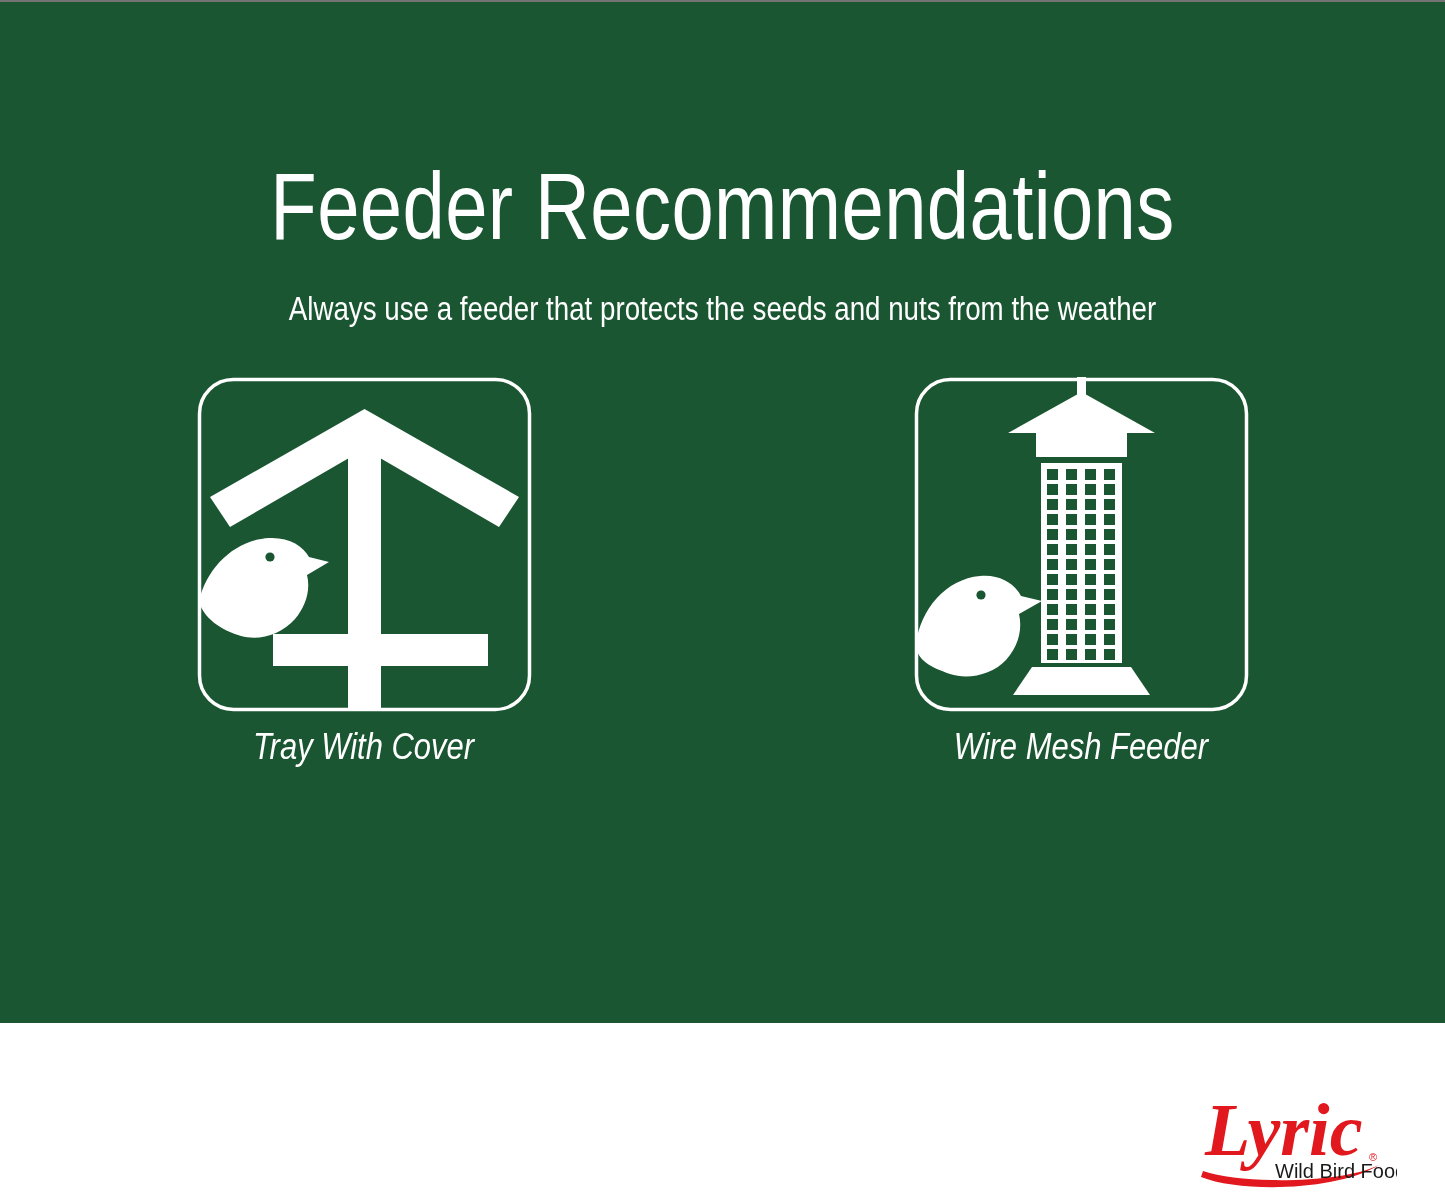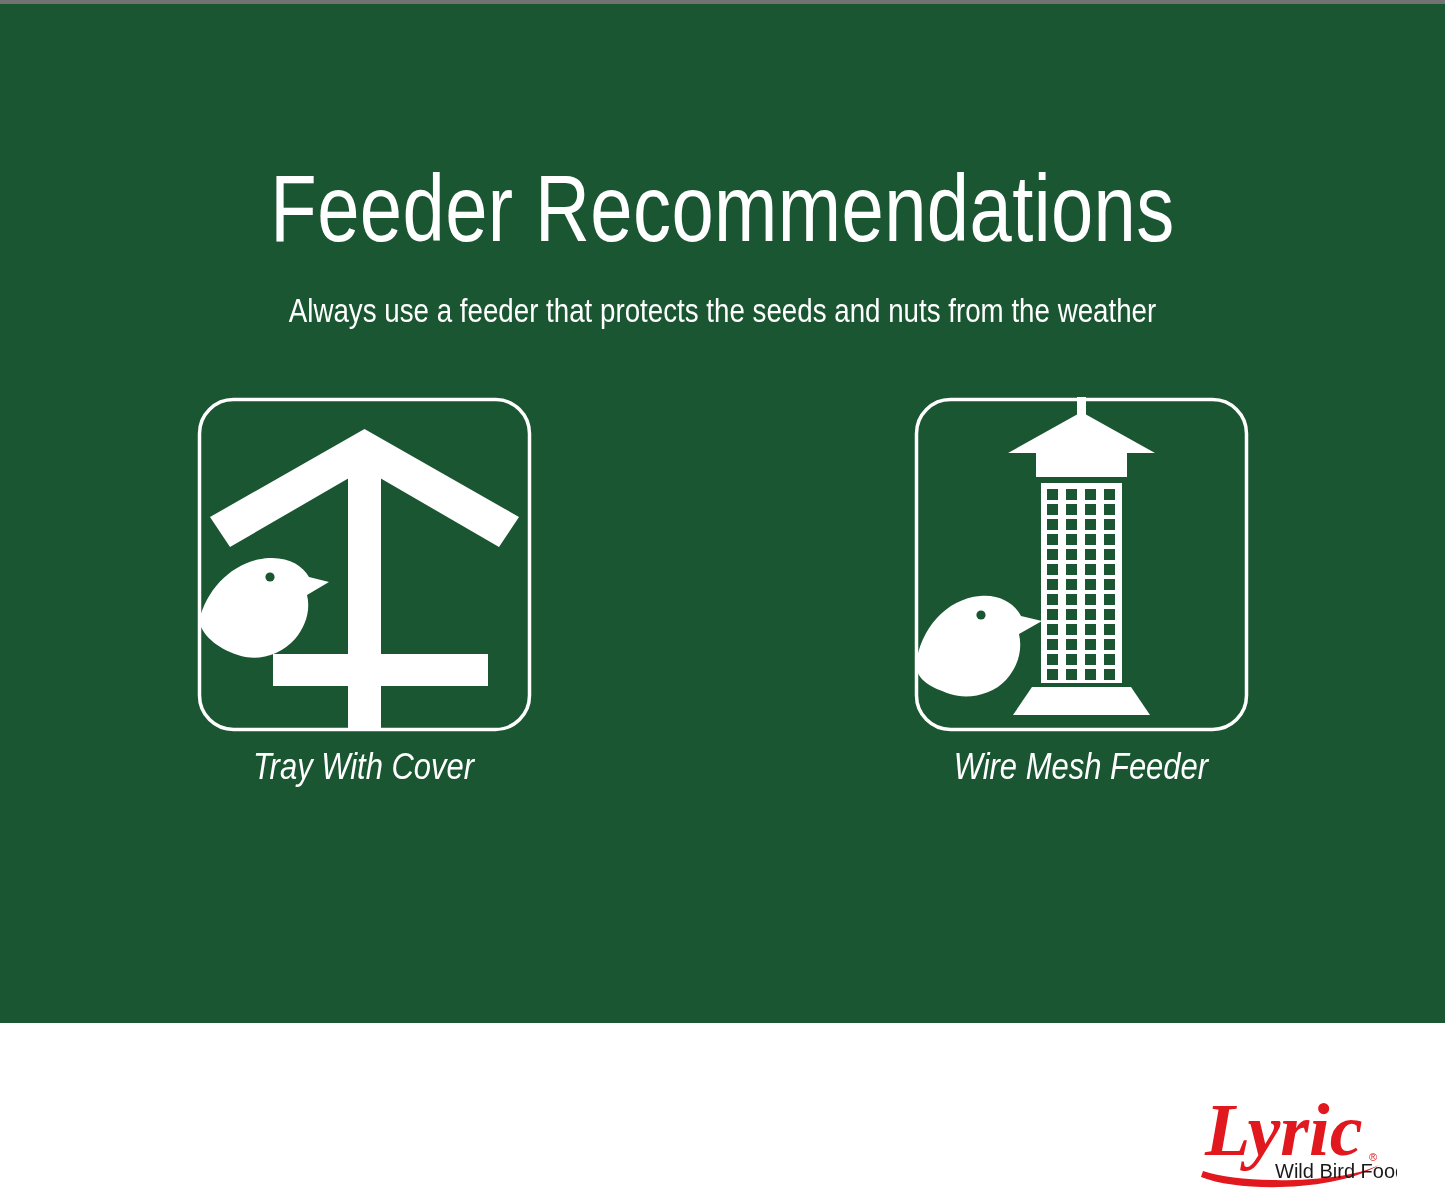--- a/index.html
+++ b/index.html
@@ -17,21 +17,21 @@
 
   
   .hero {
     position: absolute;
     left: 0;
     top: 0;
     width: 1445px;
     height: 1023px;
     background: #1A5631;
     box-sizing: border-box;
-    border-top: 4px solid #737373;
+    border-top: 2px solid #737373;
   }
 
   .title {
     position: absolute;
     left: 0;
     top: 152px;
     width: 1445px;
     text-align: center;
     color: #ffffff;
     font-size: 95px;
@@ -55,26 +55,26 @@
     font-weight: 400;
     transform: scaleX(0.84);
     transform-origin: 50% 50%;
     white-space: nowrap;
   }
 
   
   .icon-row {
     position: absolute;
     left: 190px;
-    top: 384px;
+    top: 370px;
     width: 1065px;
     height: 400px;
     display: flex;
     justify-content: space-between;
-    align-items: flex-end;
+    align-items: center;
   }
 
   .icon-card {
     width: 348px;
     display: flex;
     flex-direction: column;
     align-items: center;
   }
 
   .icon-frame {

